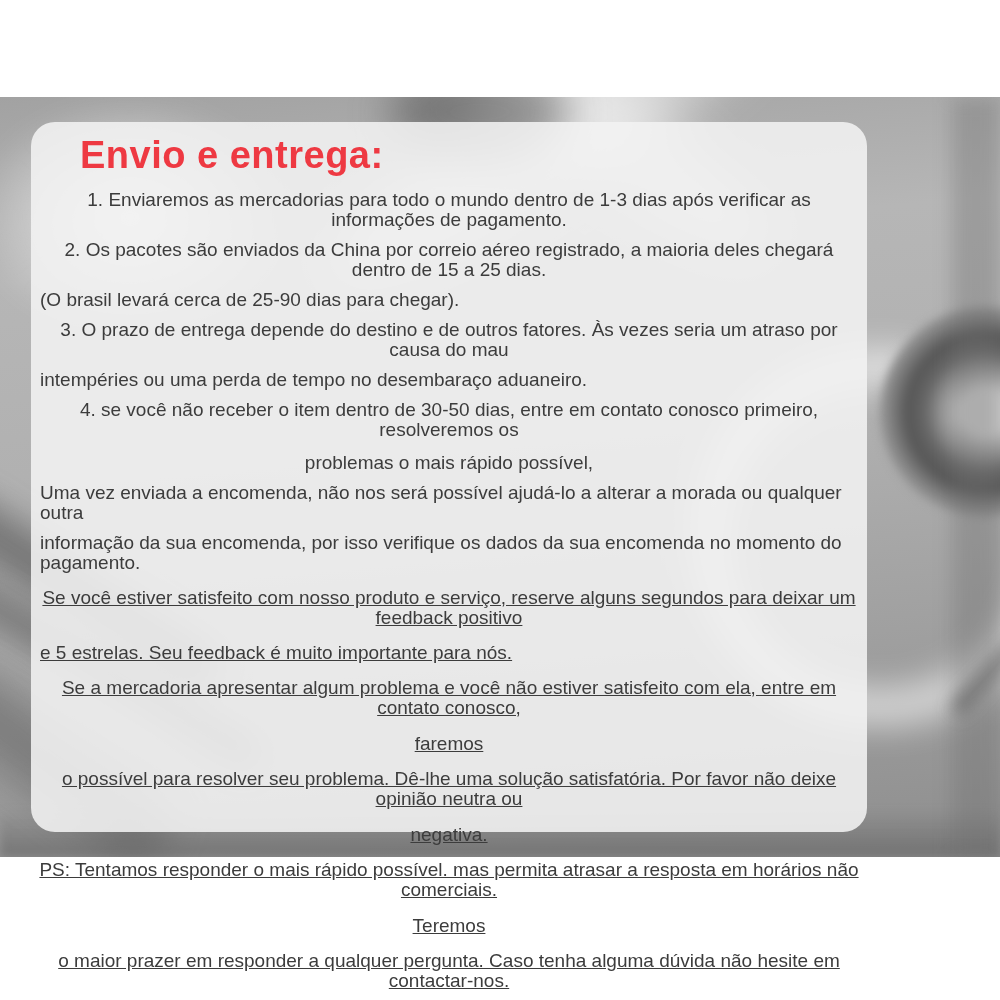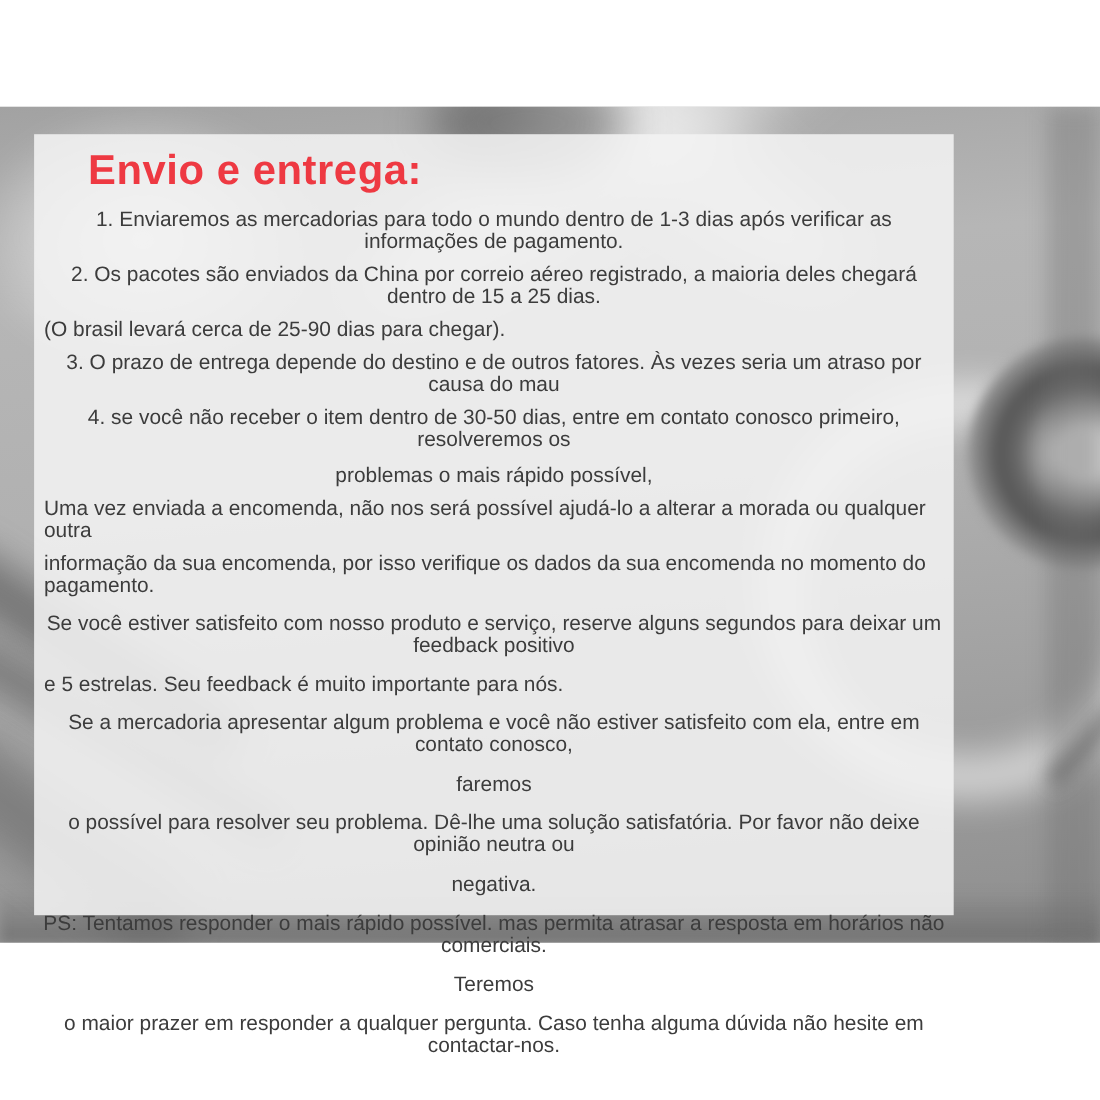--- a/index.html
+++ b/index.html
@@ -35,35 +35,35 @@
   .s-bottom{left:0;top:712px;width:1000px;height:48px;
     background:linear-gradient(180deg,rgba(120,120,120,0),rgba(85,85,85,.5));filter:blur(5px);}
   .s-right-edge{left:952px;top:0;width:48px;height:760px;
     background:rgba(110,110,110,.35);filter:blur(9px);}
   .s-right-streak{left:925px;top:540px;width:180px;height:16px;border-radius:10px;
     background:rgba(70,70,70,.5);transform:rotate(-48deg);filter:blur(8px);}
   
   .panel{
     position:absolute;left:31px;top:122px;width:836px;height:710px;
     background:var(--panel-bg,rgba(243,243,243,.88));
-    padding:0 8px;box-sizing:border-box;
+    padding:0 8px;box-sizing:border-box;border-radius:24px;
   }
   .heading{
     color:var(--heading-red,#ee3942);font-weight:bold;
     font-size:38px;line-height:1.25;margin:10px 0 0 41px;
     letter-spacing:0.5px;
   }
   .heading.h2{font-size:35px;margin:26px 0 0 39px;}
   .line{
     color:var(--body-text,#3c3c3c);font-size:19px;line-height:20px;
     margin-top:10px;text-align:center;
   }
   .line.left{text-align:left;padding-left:1px;}
   .line.sub{margin-top:13px;}
-  .lines2 .line{margin-top:15px;}
+  .lines2 .line{margin-top:15px;text-decoration:underline;}
   .lines2 .line.sub{margin-top:16px;}
 </style>
 </head>
 <body>
 
 <div class="page">
 
   <div class="photo">
     <div class="shape s-light-topleft"></div>
     <div class="shape s-streak1"></div>
@@ -80,20 +80,21 @@
   </div>
 
   <div class="panel">
     <section>
       <h1 class="heading">Envio e entrega:</h1>
       <div class="lines lines1">
           <div class="line center">1. Enviaremos as mercadorias para todo o mundo dentro de 1-3 dias após verificar as informações de pagamento.</div>
           <div class="line center">2. Os pacotes são enviados da China por correio aéreo registrado, a maioria deles chegará dentro de 15 a 25 dias.</div>
           <div class="line left">(O brasil levará cerca de 25-90 dias para chegar).</div>
           <div class="line center">3. O prazo de entrega depende do destino e de outros fatores. Às vezes seria um atraso por causa do mau</div>
+          <div class="line left">intempéries ou uma perda de tempo no desembaraço aduaneiro.</div>
           <div class="line center">4. se você não receber o item dentro de 30-50 dias, entre em contato conosco primeiro, resolveremos os</div>
           <div class="line center sub">problemas o mais rápido possível,</div>
           <div class="line left">Uma vez enviada a encomenda, não nos será possível ajudá-lo a alterar a morada ou qualquer outra</div>
           <div class="line left">informação da sua encomenda, por isso verifique os dados da sua encomenda no momento do pagamento.</div>
         </div>
     </section>
     <section>
       <div class="lines lines2">
           <div class="line center">Se você estiver satisfeito com nosso produto e serviço, reserve alguns segundos para deixar um feedback positivo</div>
           <div class="line left">e 5 estrelas. Seu feedback é muito importante para nós.</div>

